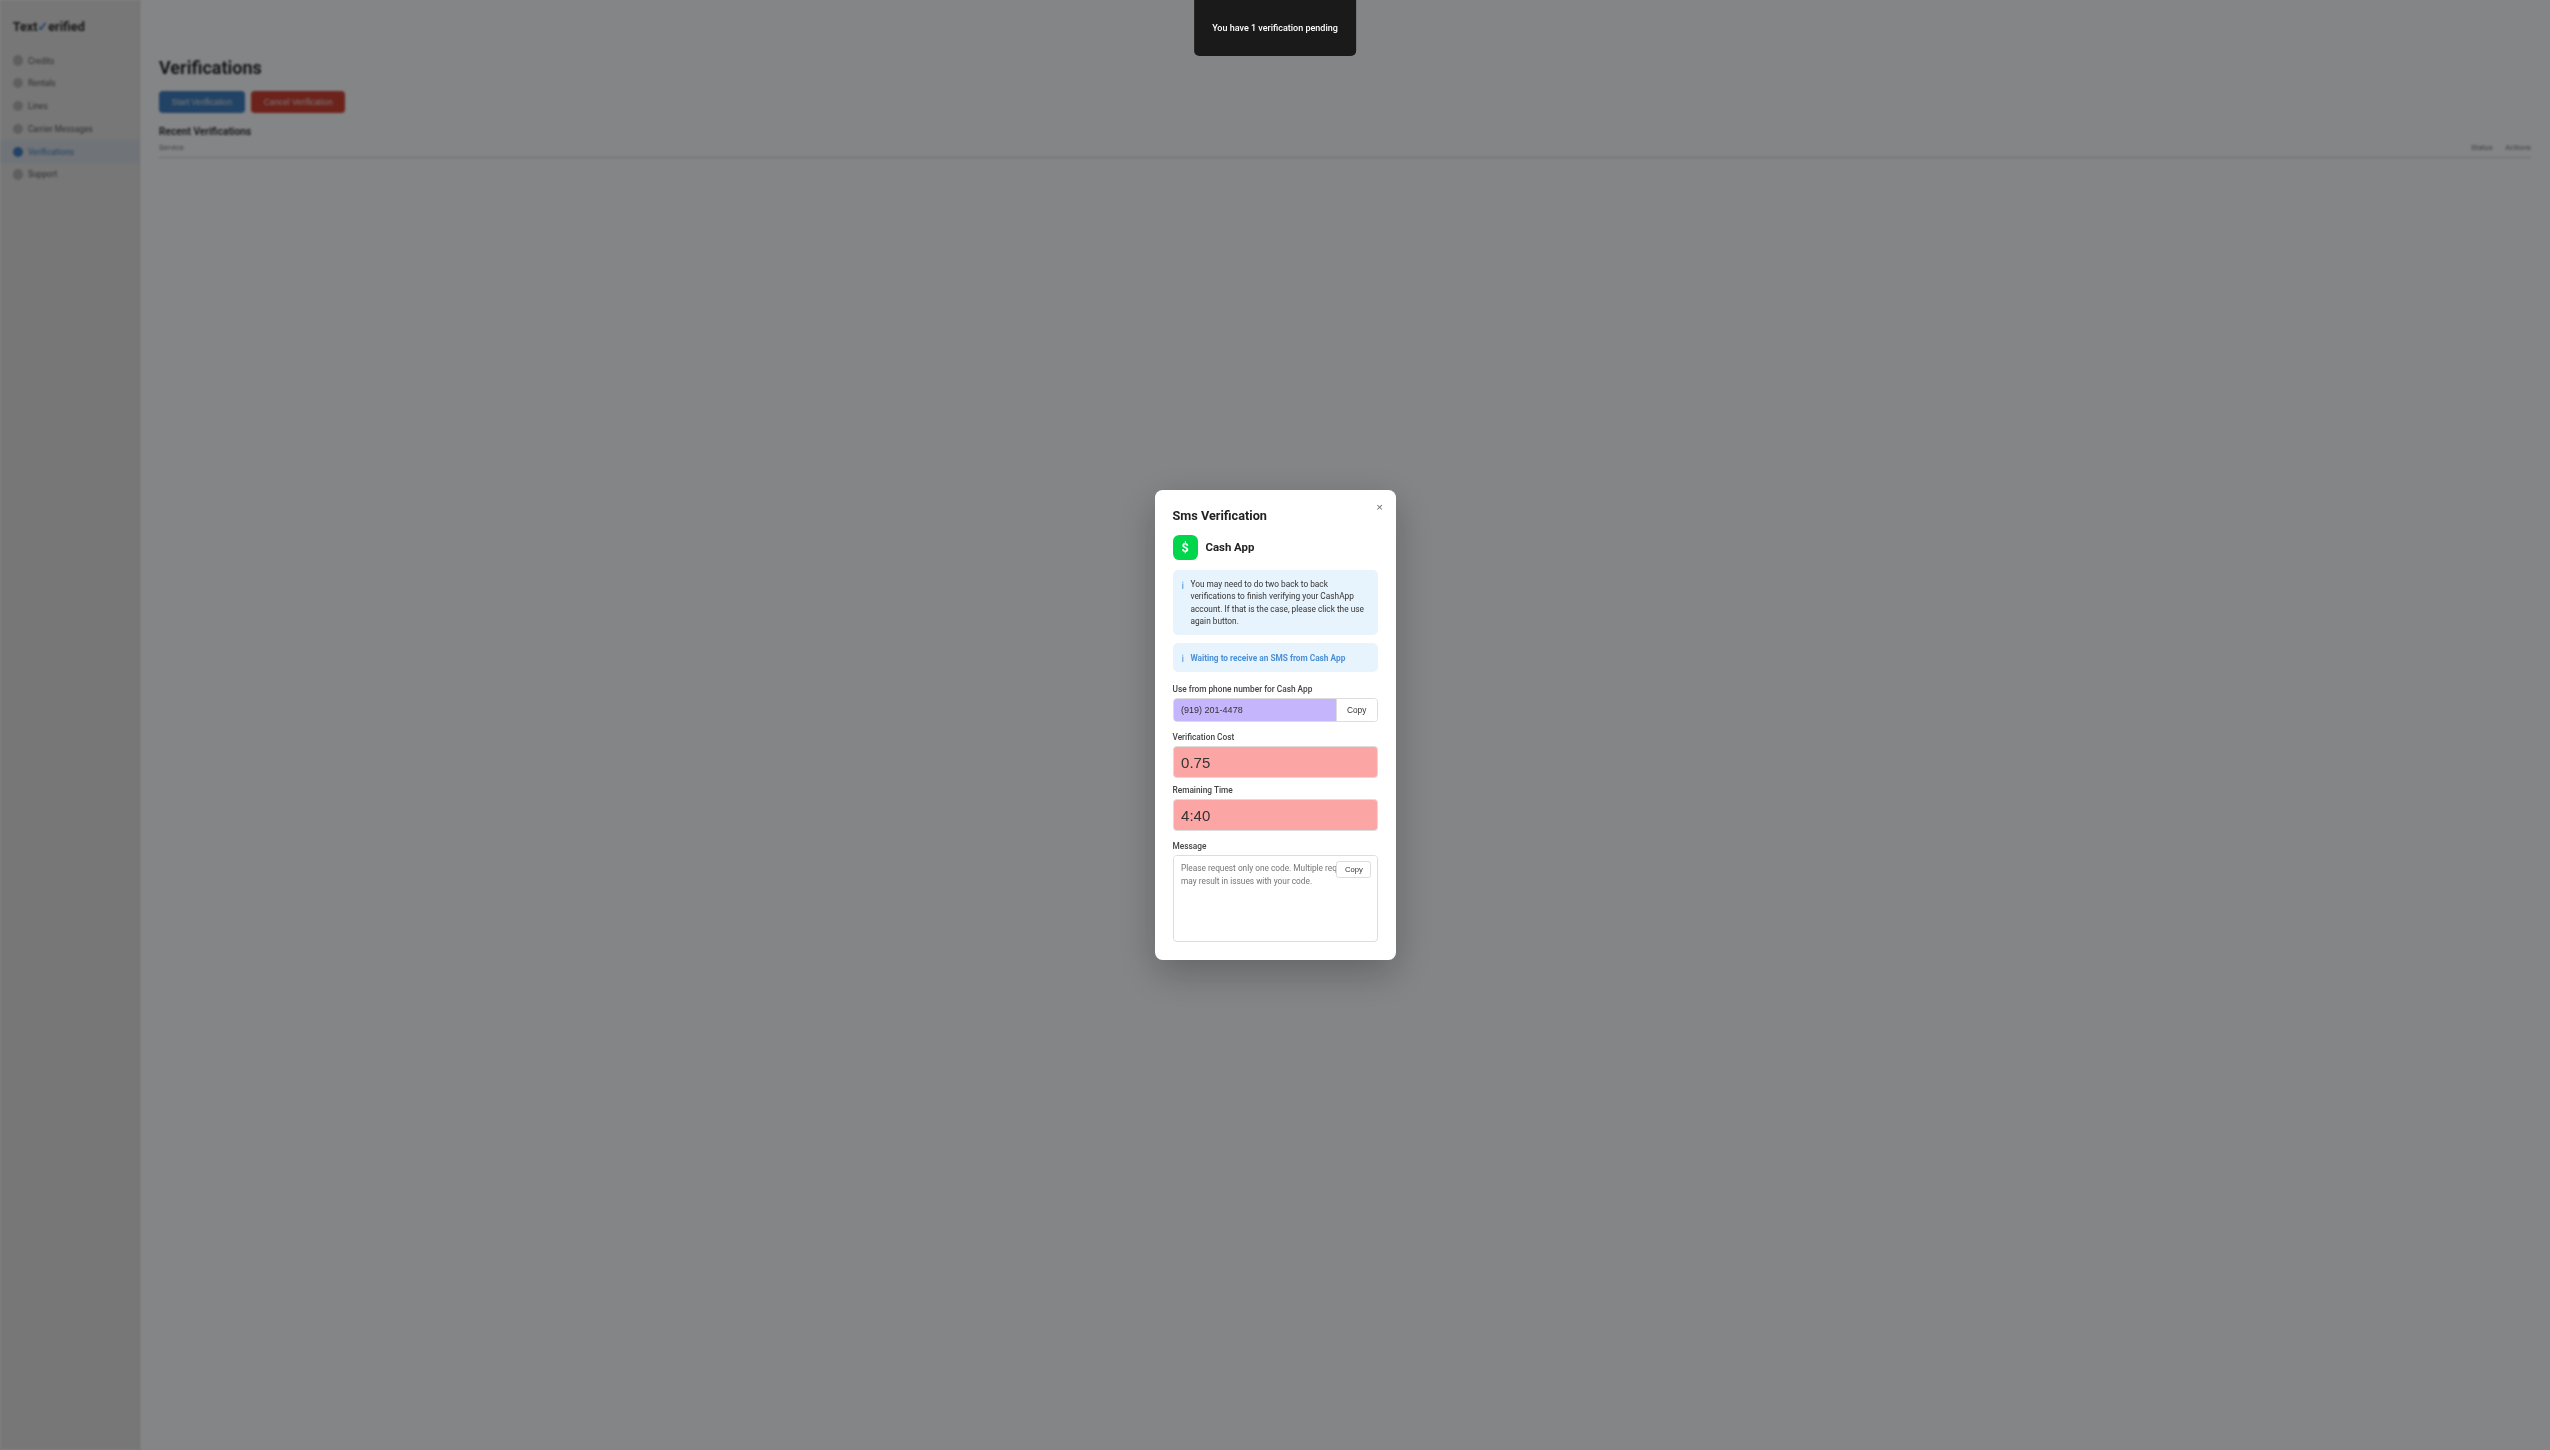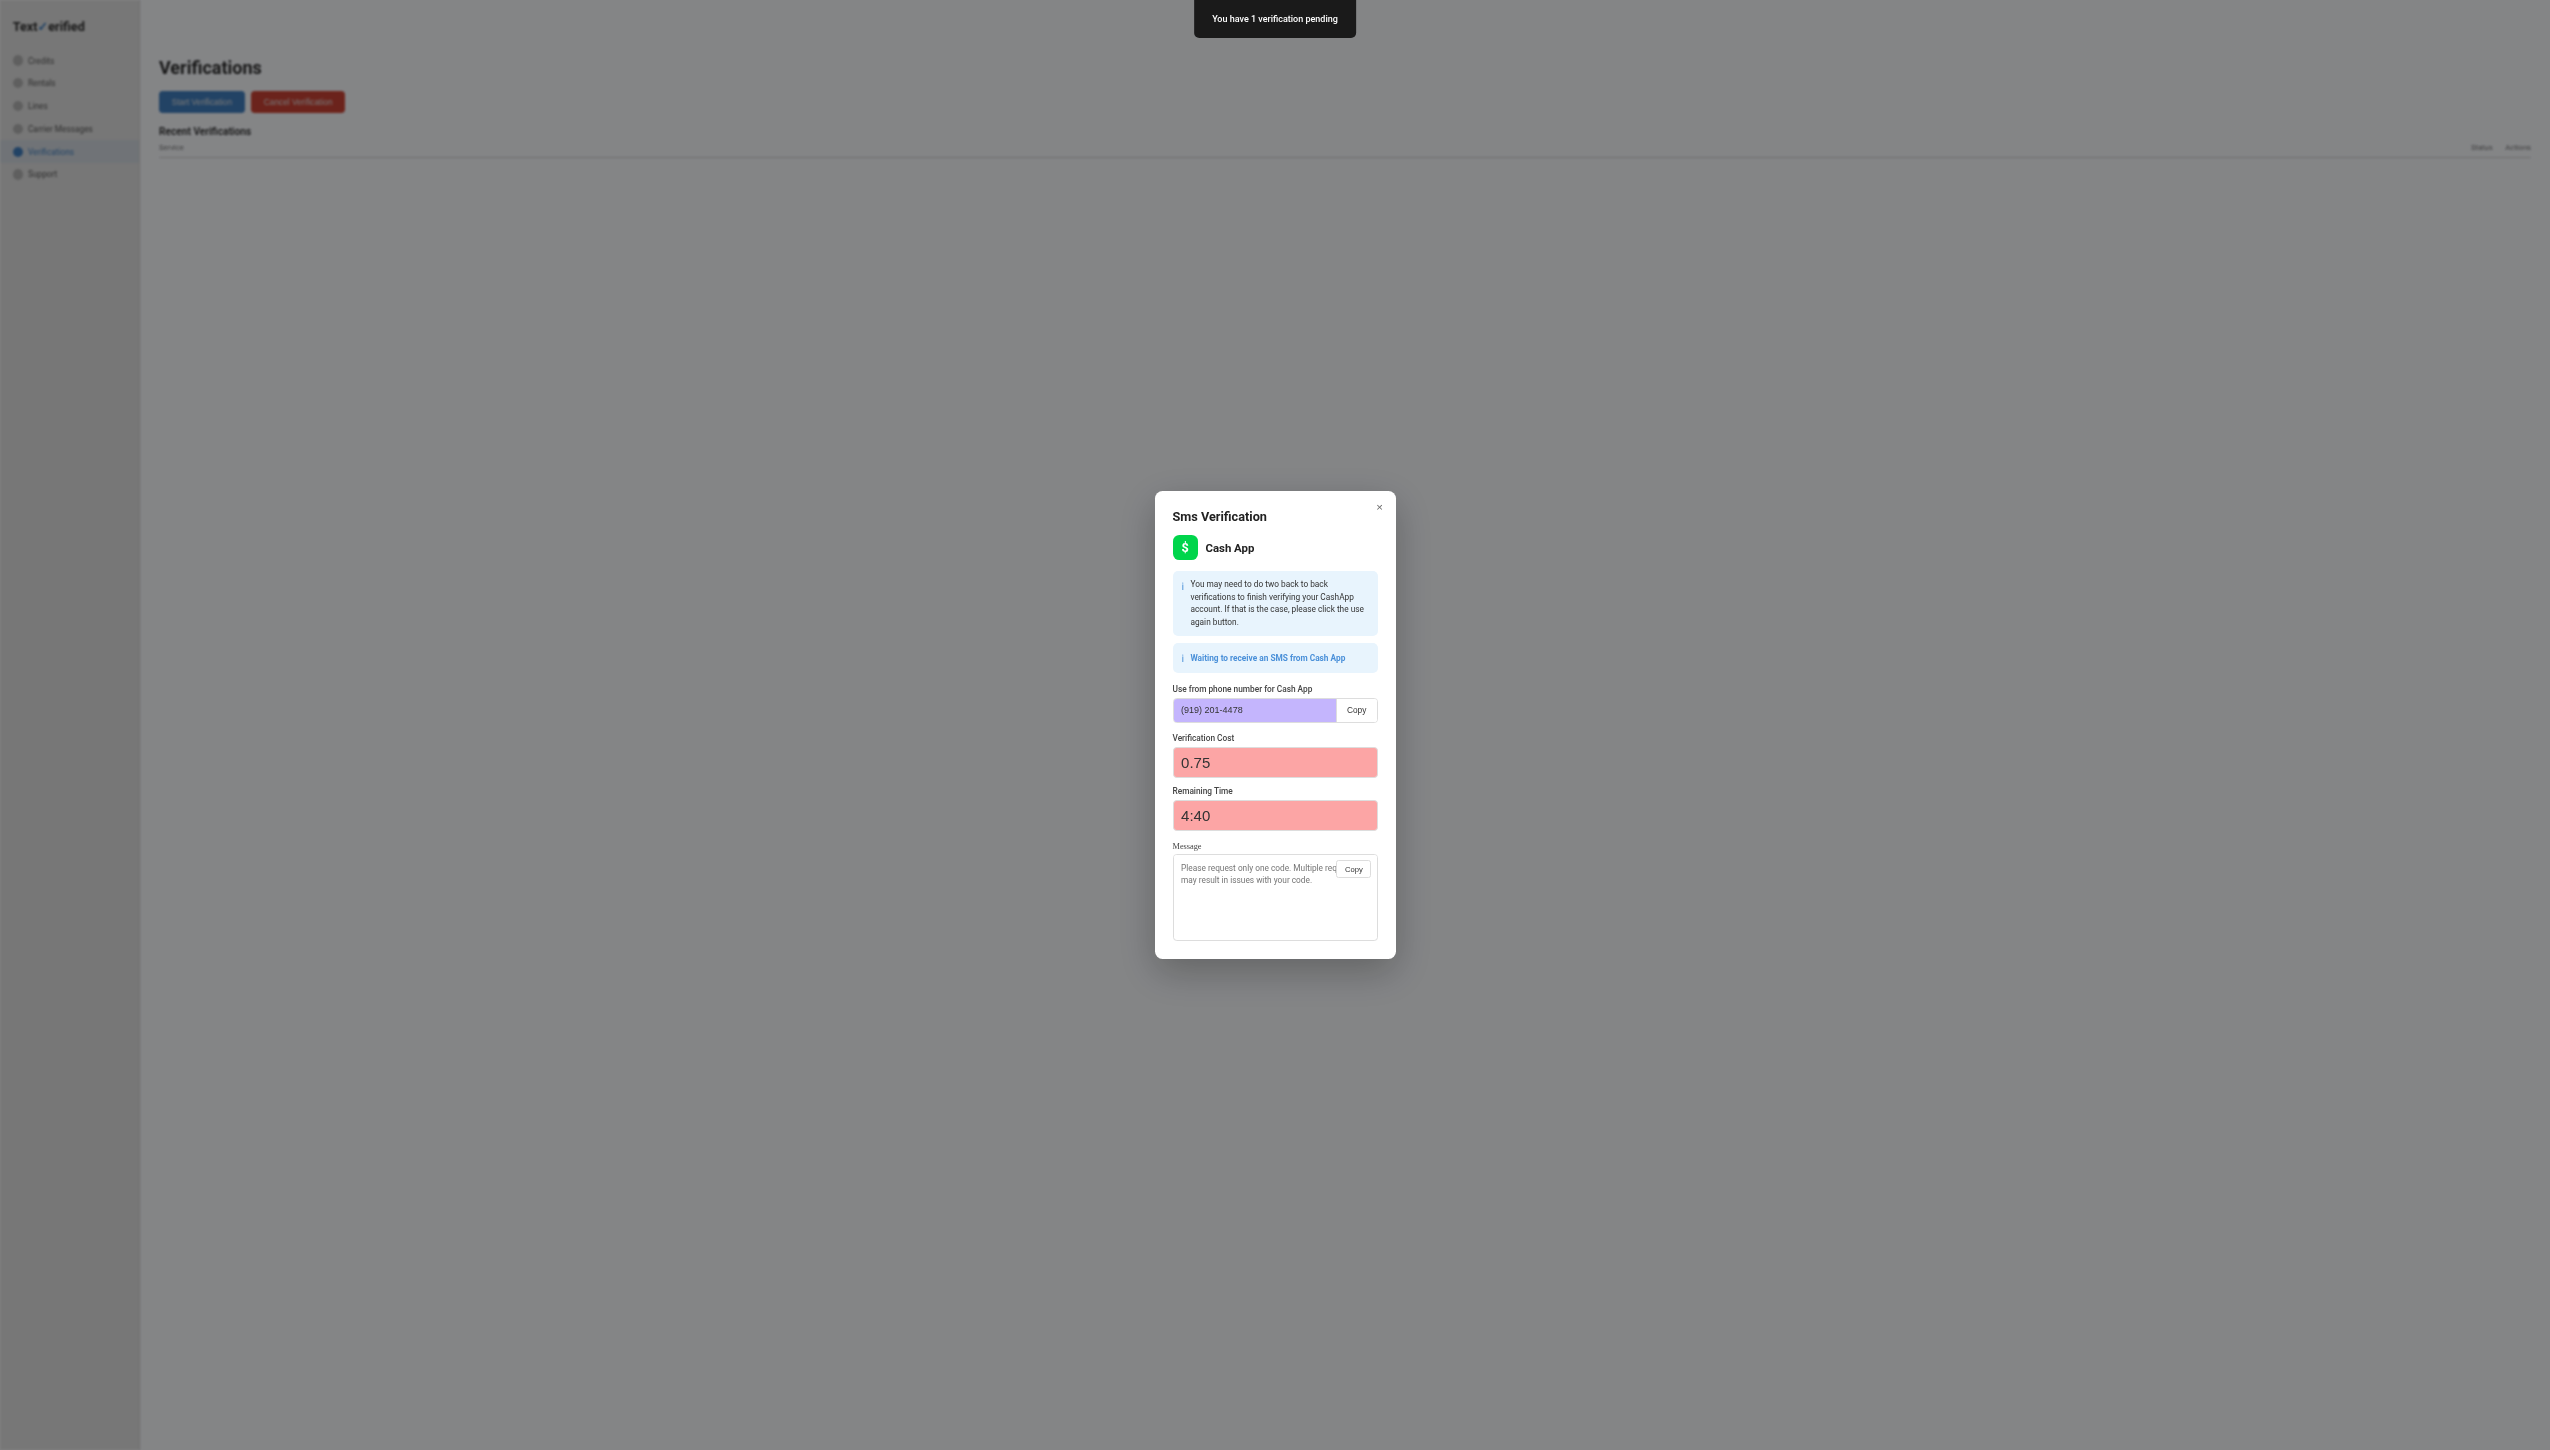--- a/index.html
+++ b/index.html
@@ -11,21 +11,21 @@
     }
 
     
     .notification-bar {
       position: fixed;
       top: 0;
       left: 50%;
       transform: translateX(-50%);
       background: #1a1a1a;
       color: #fff;
-      padding: 14px 18px;
+      padding: 23px 18px;
       border-radius: 0 0 5.1px 5.1px;
       font-size: 9px;
       font-weight: 500;
       z-index: 1000;
       white-space: nowrap;
       text-align: right;
     }
 
     
     .bg-page {
@@ -259,21 +259,20 @@
       background: #fca5a5;
       outline: none;
     }
 
     
     .message-label {
       font-size: 8.3px;
       color: #444;
       font-weight: 500;
       margin-bottom: 3.8px;
-      font-family: Liberation Serif, serif;
     }
     .message-box {
       border: 0.6px solid #ddd;
       border-radius: 3.8px;
       overflow: hidden;
       position: relative;
     }
     .message-box textarea {
       width: 100%;
       min-height: 83px;

